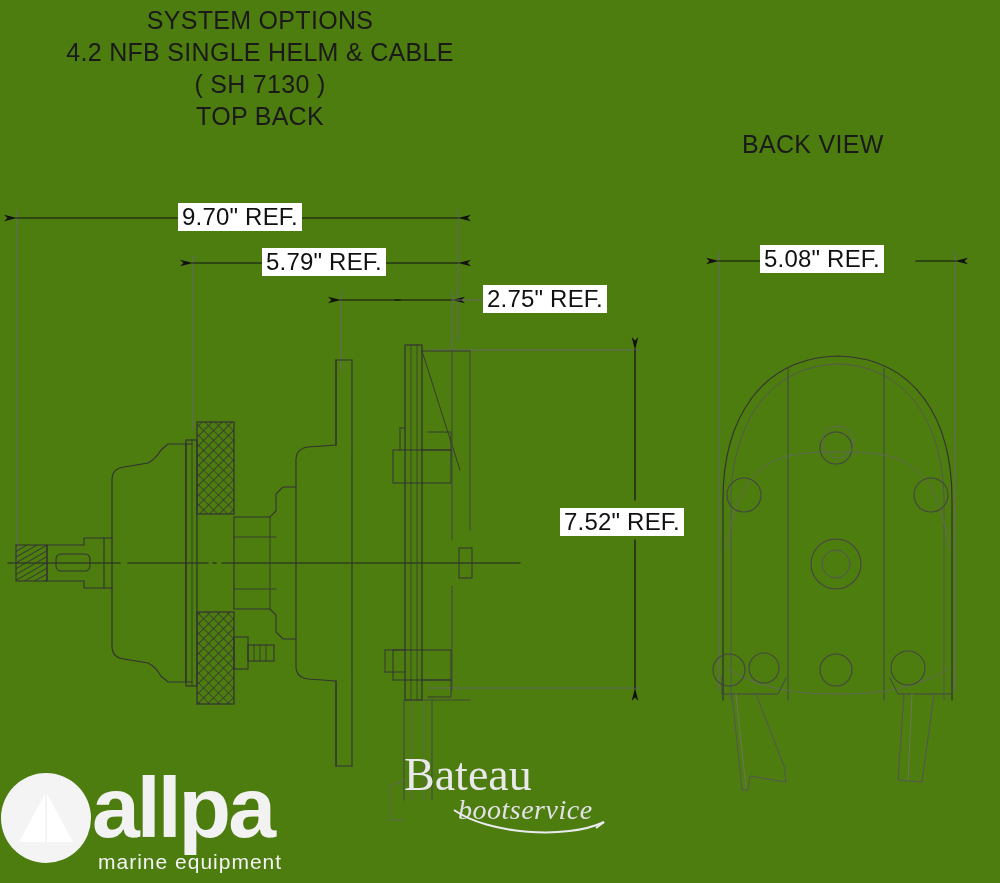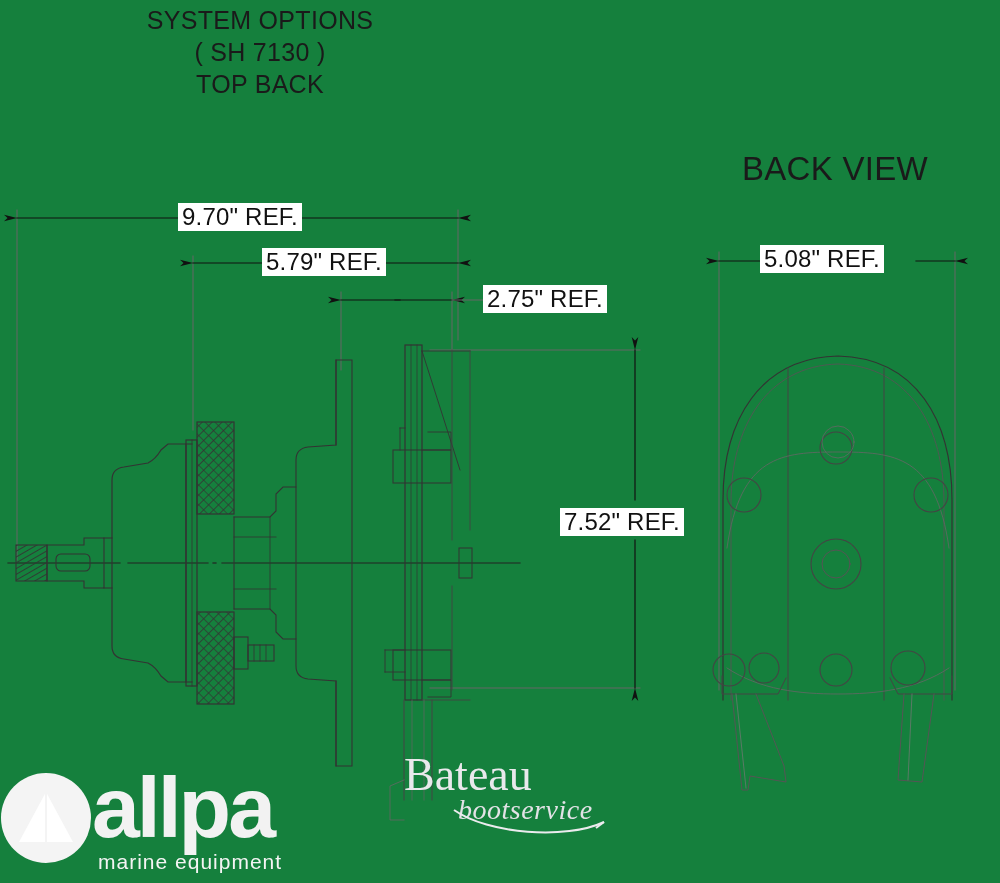--- a/index.html
+++ b/index.html
@@ -8,44 +8,43 @@
     background: #ffffff;
   }
   body {
     font-family: "Liberation Sans", sans-serif;
     -webkit-font-smoothing: antialiased;
   }
   #page {
     position: relative;
     width: 1000px;
     height: 883px;
-    background: #15803d;
+    background: #4d7c0f;
     overflow: hidden;
   }
   .title-block {
     position: absolute;
     left: 0;
     top: 4px;
     width: 520px;
     text-align: center;
   }
   .title-line {
     font-size: 25px;
     line-height: 32px;
     color: #1a1a1a;
     letter-spacing: 0.3px;
     white-space: nowrap;
   }
   .view-label {
     position: absolute;
-    font-size: 33px;
+    font-size: 25px;
     color: #1a1a1a;
     letter-spacing: 0.3px;
     white-space: nowrap;
-    margin-top: 20px;
   }
   #back-view-label {
     left: 742px;
     top: 130px;
   }
   .dim-text {
     position: absolute;
     font-size: 24px;
     color: #111111;
     letter-spacing: 0.2px;
@@ -121,20 +120,21 @@
     text-align: right;
   }
 </style>
 </head>
 <body>
 
 <div id="page">
 
   <div class="title-block">
     <div class="title-line">SYSTEM OPTIONS</div>
+    <div class="title-line">4.2 NFB SINGLE HELM &amp; CABLE</div>
     <div class="title-line">( SH 7130 )</div>
     <div class="title-line">TOP BACK</div>
   </div>
 
   <div class="view-label" id="back-view-label">BACK VIEW</div>
 
   <svg class="drawing" viewBox="0 0 1000 883">
     <defs>
       <marker id="arrL" markerWidth="14" markerHeight="9" refX="13" refY="4.5" orient="auto" markerUnits="userSpaceOnUse">
         <path d="M13,4.5 L0,1.2 L3.5,4.5 L0,7.8 Z" fill="#111111"></path>

